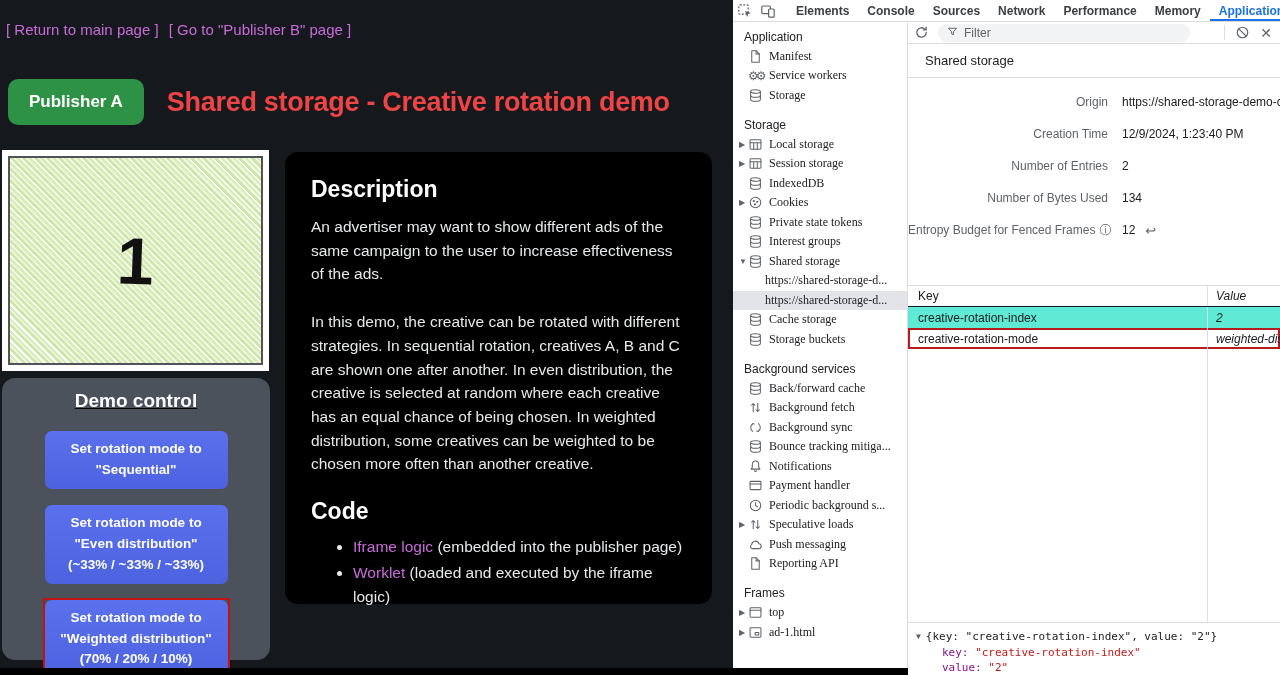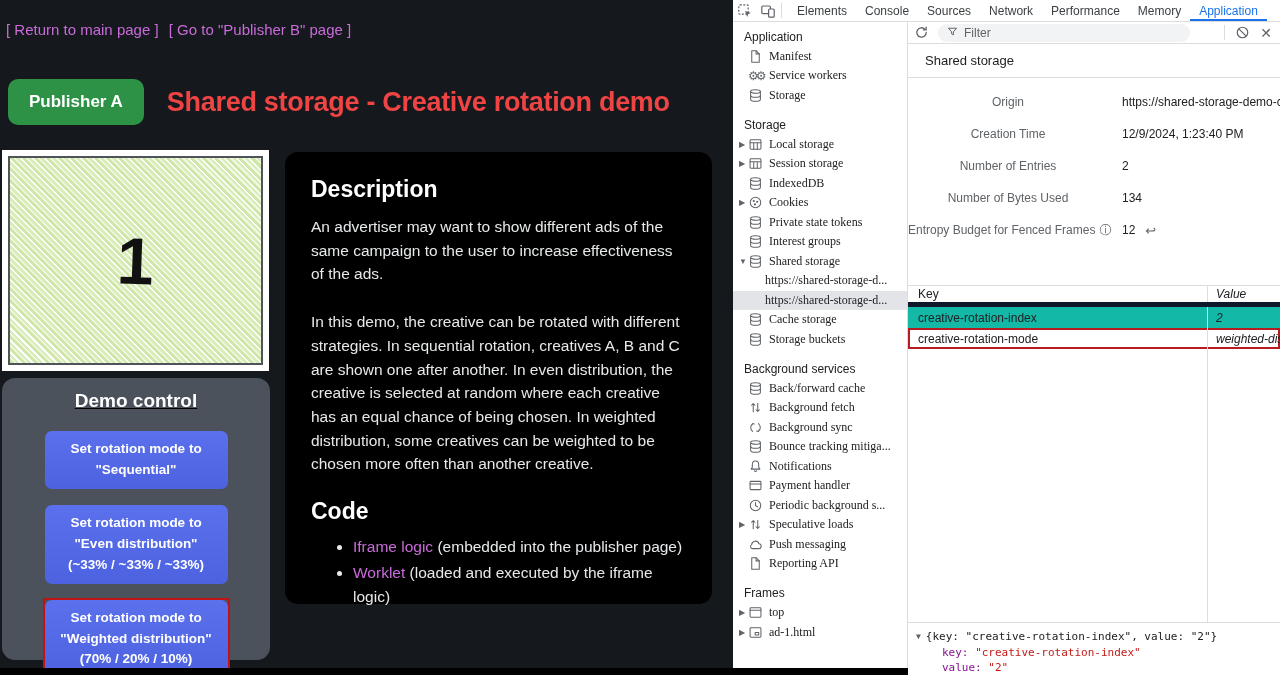--- a/index.html
+++ b/index.html
@@ -37,21 +37,21 @@
   .desc-panel ul { margin-top:10px; padding-left:42px; color:#e6e8ea; font-size:15.5px; line-height:1.5; }
   .desc-panel li { margin-bottom:3px; }
   .desc-panel a { color:#c96bd9; text-decoration:none; }
 
   
   .devtools { position:absolute; left:733px; top:0; width:547px; height:675px; font-size:12px; color:#202124; }
   .tabbar { height:22px; background:#fff; border-bottom:1px solid #dadce0; display:flex; align-items:center; }
   .tab-icons { display:flex; align-items:center; padding:0 5px 0 4px; gap:7px; }
   .tb-sep { width:1px; height:15px; background:#dadce0; }
   .tabs { display:flex; height:100%; margin-left:6px; }
-  .tab { padding:4px 9px; display:flex; align-items:center; height:100%; color:#3c4043; cursor:pointer; white-space:nowrap; }
+  .tab { padding:4px 9px; display:flex; align-items:center; height:100%; color:#3c4043; cursor:pointer; white-space:nowrap;font-weight:bold; }
   .tab.active { color:#1a73e8; box-shadow:inset 0 -2px 0 #1a73e8; }
 
   .dt-body { display:flex; height:653px; }
   .sidebar { width:175px; background:#fff; border-right:1px solid #dadce0; height:646px; overflow:hidden; padding-top:5px; }
   .tree-header { height:19.5px; display:flex; align-items:center; padding-left:11px; color:#202124; }
   .tree-header.gap { margin-top:10px; }
   .tree-row { height:19.5px; display:flex; align-items:center; cursor:pointer; white-space:nowrap; overflow:hidden; }
   .tree-row .arrow { width:15px; padding-left:6px; font-size:8px; color:#5f6368; flex:none; }
   .tree-row .t-icon { width:15px; height:15px; margin-right:6px; flex:none; display:flex; align-items:center; }
   .tree-row .lbl { color:#202124;font-family:Liberation Serif, serif; }
@@ -65,31 +65,31 @@
   .filter-pill { display:flex; align-items:center; background:#f1f3f4; border-radius:11px; height:18px; margin-left:9px; padding:8px 8px; width:252px; }
   .filter-pill input { border:none; background:transparent; outline:none; font-size:12px; color:#202124; width:100%; margin-left:5px; font-family:"Liberation Sans",sans-serif; }
   .filter-pill input::placeholder { color:#5f6368; }
   .mt-right { margin-left:auto; display:flex; align-items:center; gap:10px; }
   .x-icon { font-size:14px; color:#5f6368; cursor:pointer; line-height:1; }
 
   .main-title { height:34px; border-bottom:1px solid #dadce0; display:flex; align-items:center; padding-left:17px; font-size:13px; flex:none; }
 
   .meta { height:207px; padding-top:8px; flex:none; }
   .meta-row { height:32px; display:flex; align-items:center; }
-  .meta-label { width:200px; text-align:center; color:#5f6368; flex:none; white-space:nowrap; }
+  .meta-label { width:200px; text-align:right; color:#5f6368; flex:none; white-space:nowrap; }
   .meta-value { margin-left:14px; color:#202124; white-space:nowrap; overflow:hidden; }
   .info-i { color:#5f6368; margin-left:4px; font-size:12px; }
   .reset-i { color:#5f6368; margin-left:10px; font-size:13px; cursor:pointer; }
 
   .dg { border-top:1px solid #dadce0; flex:none; height:337px; display:flex; flex-direction:column; }
   .dg-row { display:flex; height:21px; align-items:center; flex:none; }
-  .dg-head { border-bottom:5px solid #0f172a; color:#202124; }
+  .dg-head { border-bottom:1px solid #0f172a; color:#202124; }
   .c-key { width:300px; padding-left:10px; border-right:1px solid #d8dfeb; height:100%; display:flex; align-items:center; flex:none; overflow:hidden; white-space:nowrap; }
   .c-val { flex:1; padding-left:8px; height:100%; display:flex; align-items:center; overflow:hidden; white-space:nowrap;font-style:italic; }
-  .dg-row.striped { background:#14b8a6; }
+  .dg-row.striped { background:#5eead4; }
   .dg-row.hl { box-shadow:inset 0 0 0 2px #b51d21; }
   .dg-fill { flex:1; display:flex; }
   .dg-fill .c-key { height:auto; }
 
   .preview { border-top:1px solid #dadce0; flex:1; font-family:"DejaVu Sans Mono",monospace; font-size:11px; padding:6px 0 0 8px; line-height:15.5px; }
   .pv-summary { color:#202124; display:flex; align-items:center; }
   .pv-tri { font-size:8px; color:#5f6368; margin-right:5px; cursor:pointer; }
   .pv-prop { padding-left:26px; }
   .pv-name { color:#881391; }
   .pv-val { color:#c41a16; }

